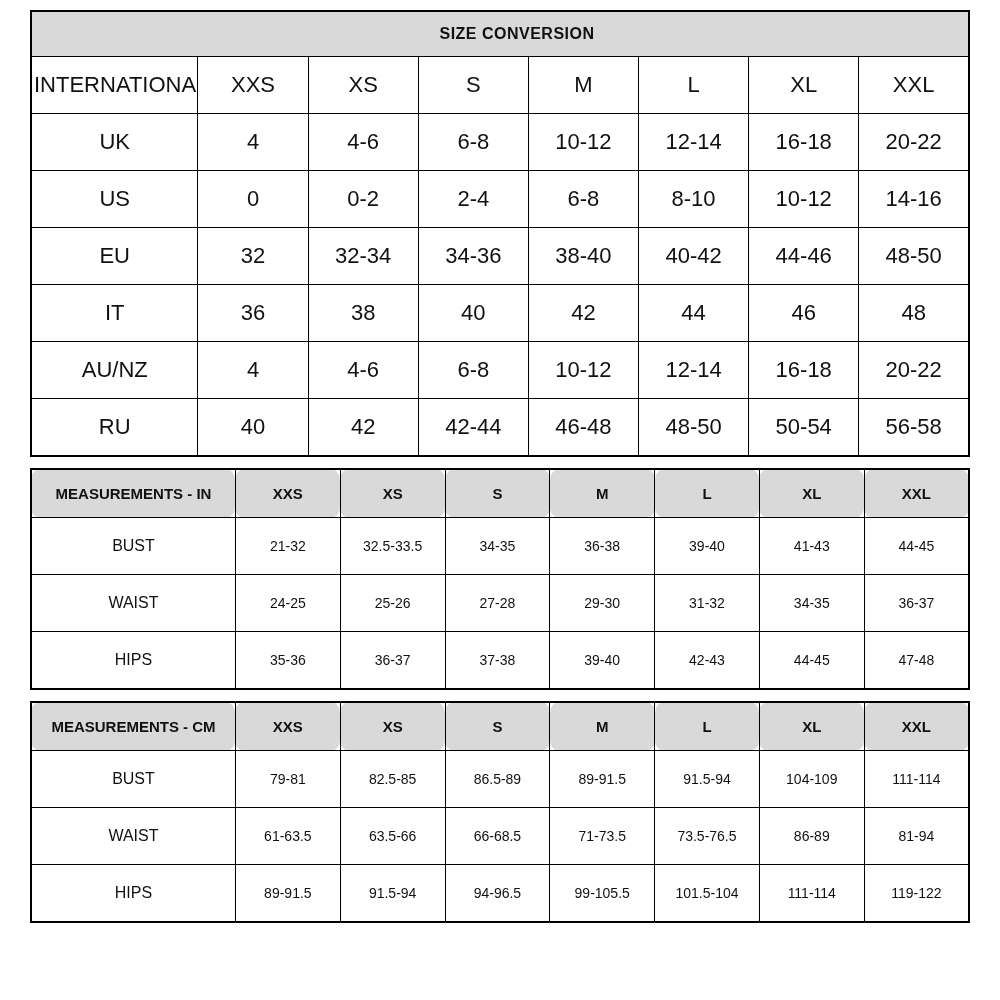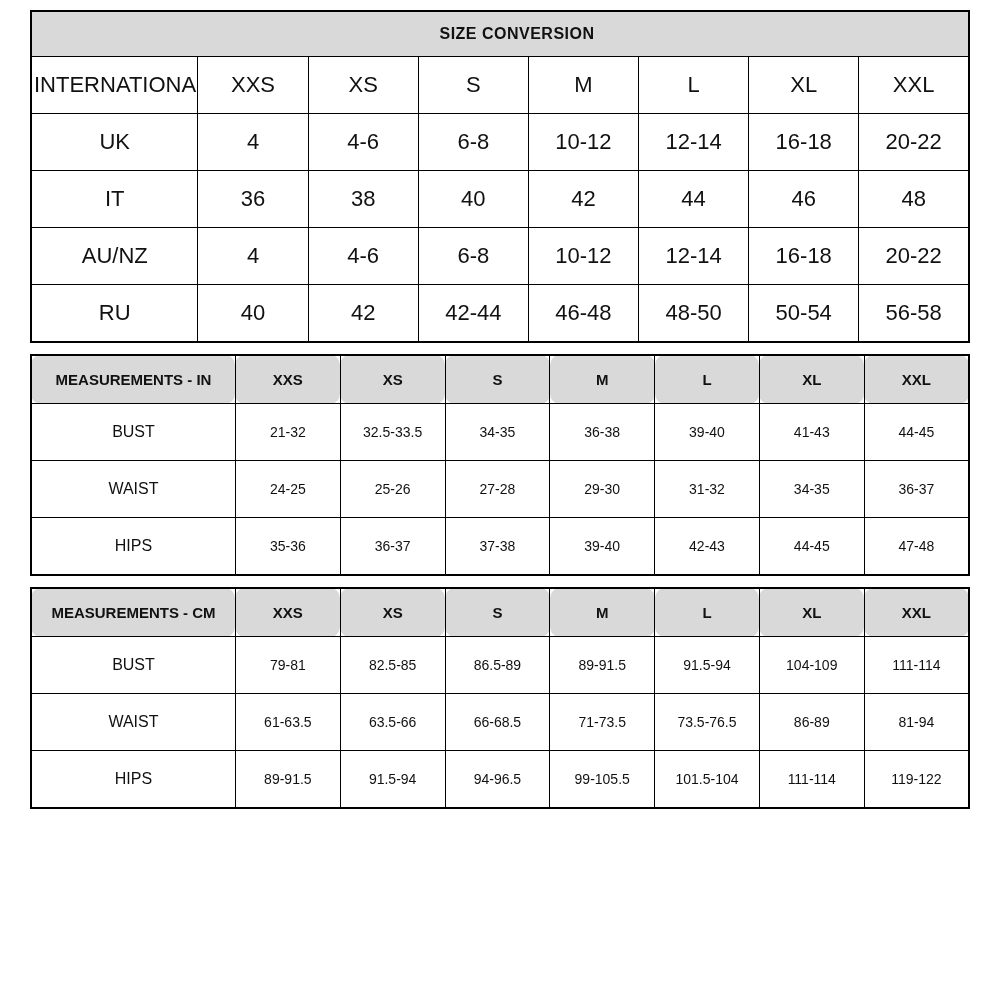--- a/index.html
+++ b/index.html
@@ -76,20 +76,40 @@
       <td>UK</td>
       <td>4</td>
       <td>4-6</td>
       <td>6-8</td>
       <td>10-12</td>
       <td>12-14</td>
       <td>16-18</td>
       <td>20-22</td>
     </tr>
     <tr class="r">
+      <td>US</td>
+      <td>0</td>
+      <td>0-2</td>
+      <td>2-4</td>
+      <td>6-8</td>
+      <td>8-10</td>
+      <td>10-12</td>
+      <td>14-16</td>
+    </tr>
+    <tr class="r">
+      <td>EU</td>
+      <td>32</td>
+      <td>32-34</td>
+      <td>34-36</td>
+      <td>38-40</td>
+      <td>40-42</td>
+      <td>44-46</td>
+      <td>48-50</td>
+    </tr>
+    <tr class="r">
       <td>IT</td>
       <td>36</td>
       <td>38</td>
       <td>40</td>
       <td>42</td>
       <td>44</td>
       <td>46</td>
       <td>48</td>
     </tr>
     <tr class="r">

